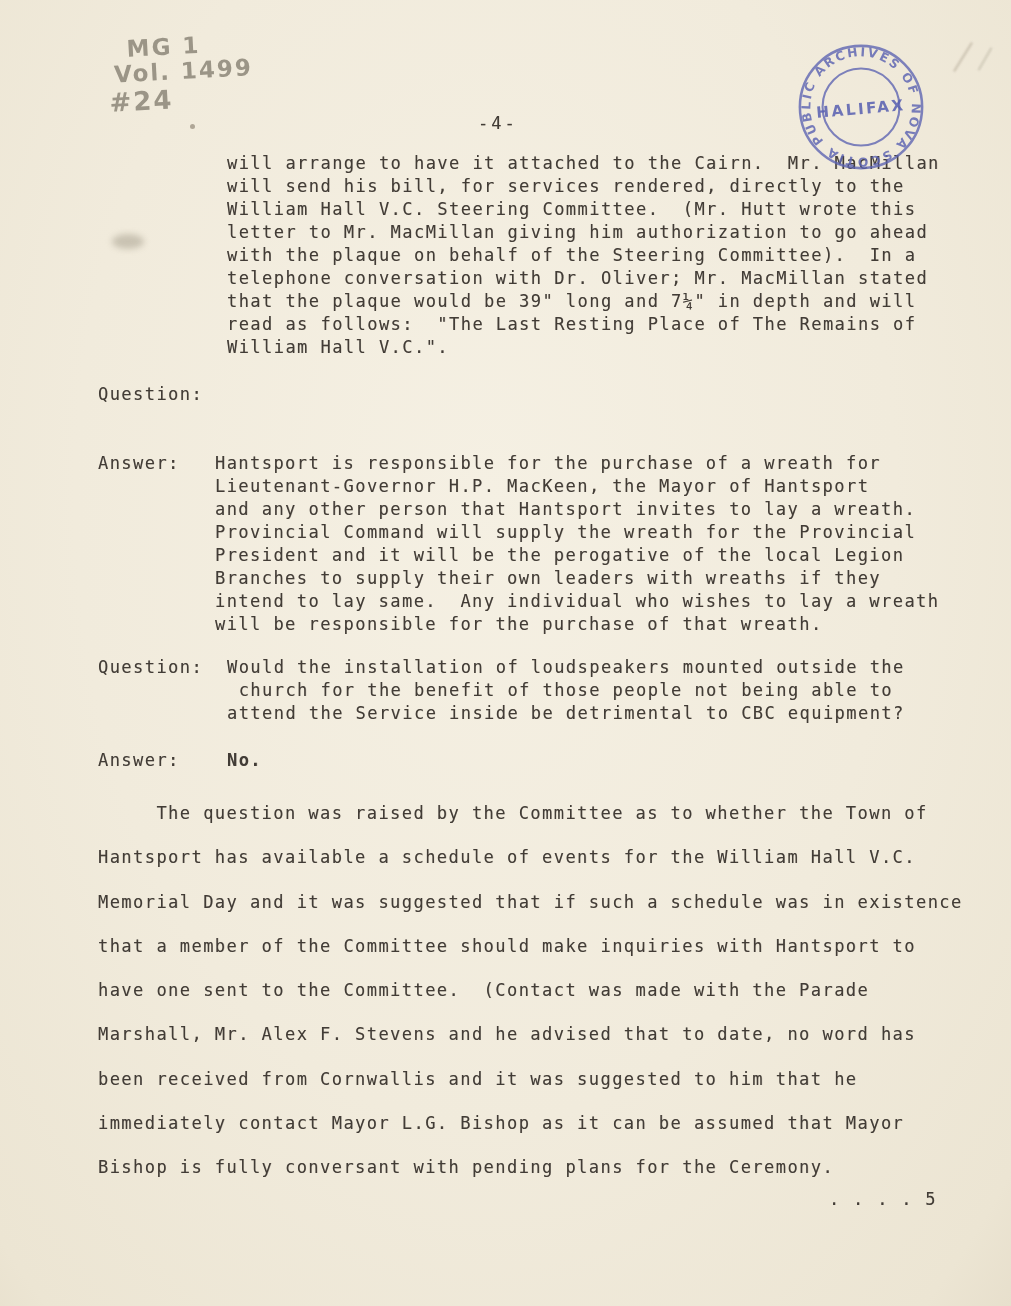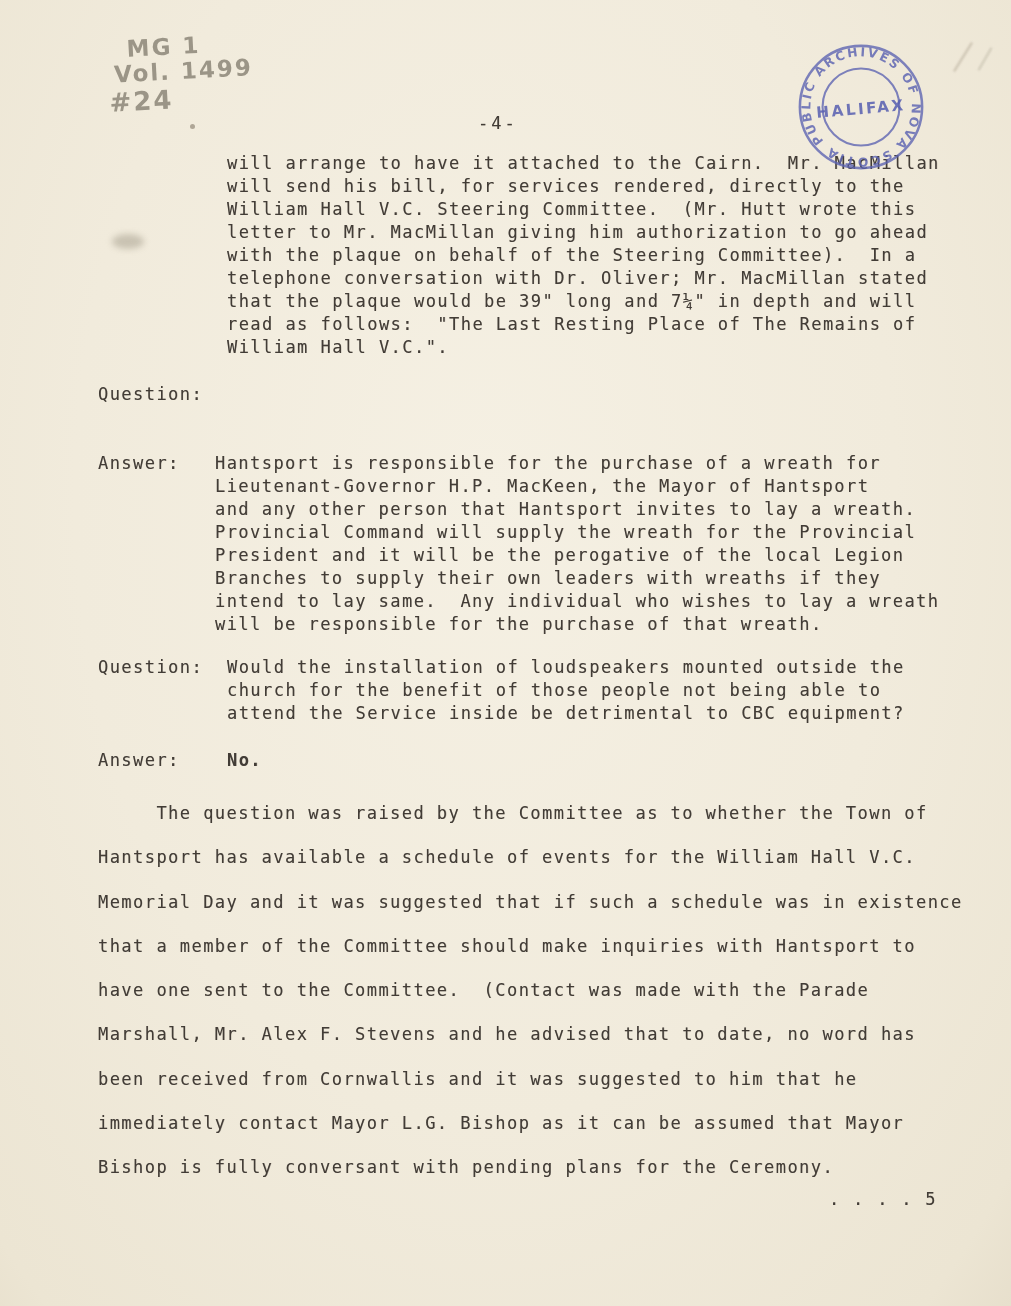--- a/index.html
+++ b/index.html
@@ -15,21 +15,21 @@
     text-shadow: 0.3px 0.3px 0.4px rgba(66,60,54,0.35);
   }
   .dbl { line-height:44.3px; }
   .page-number { left:478px; top:112px; letter-spacing:3px; }
   .p1        { left:227px; top:152px; }
   .q1-label  { left:98px;  top:383px; }
   .q1-text   { left:227px; top:383px; }
   .a1-label  { left:98px;  top:452px; }
   .a1-text   { left:215px; top:452px; }
   .q2-label  { left:98px;  top:656px; }
-  .q2-text   { left:227px; top:656px; }
+  .q2-text   { left:227px; top:656px;text-align:center; }
   .a2-label  { left:98px;  top:749px; }
   .a2-text   { left:227px; top:749px;font-weight:bold; }
   .closing   { left:98px;  top:791px; }
   .footer    { left:829px; top:1188px; letter-spacing:1.8px; }
 
   .annotation {
     position:absolute; left:106px; top:34px; transform:rotate(-3deg);
     color:#8d8779; font-family:"DejaVu Sans","Liberation Sans",sans-serif;
     font-weight:bold; opacity:0.85;
   }

